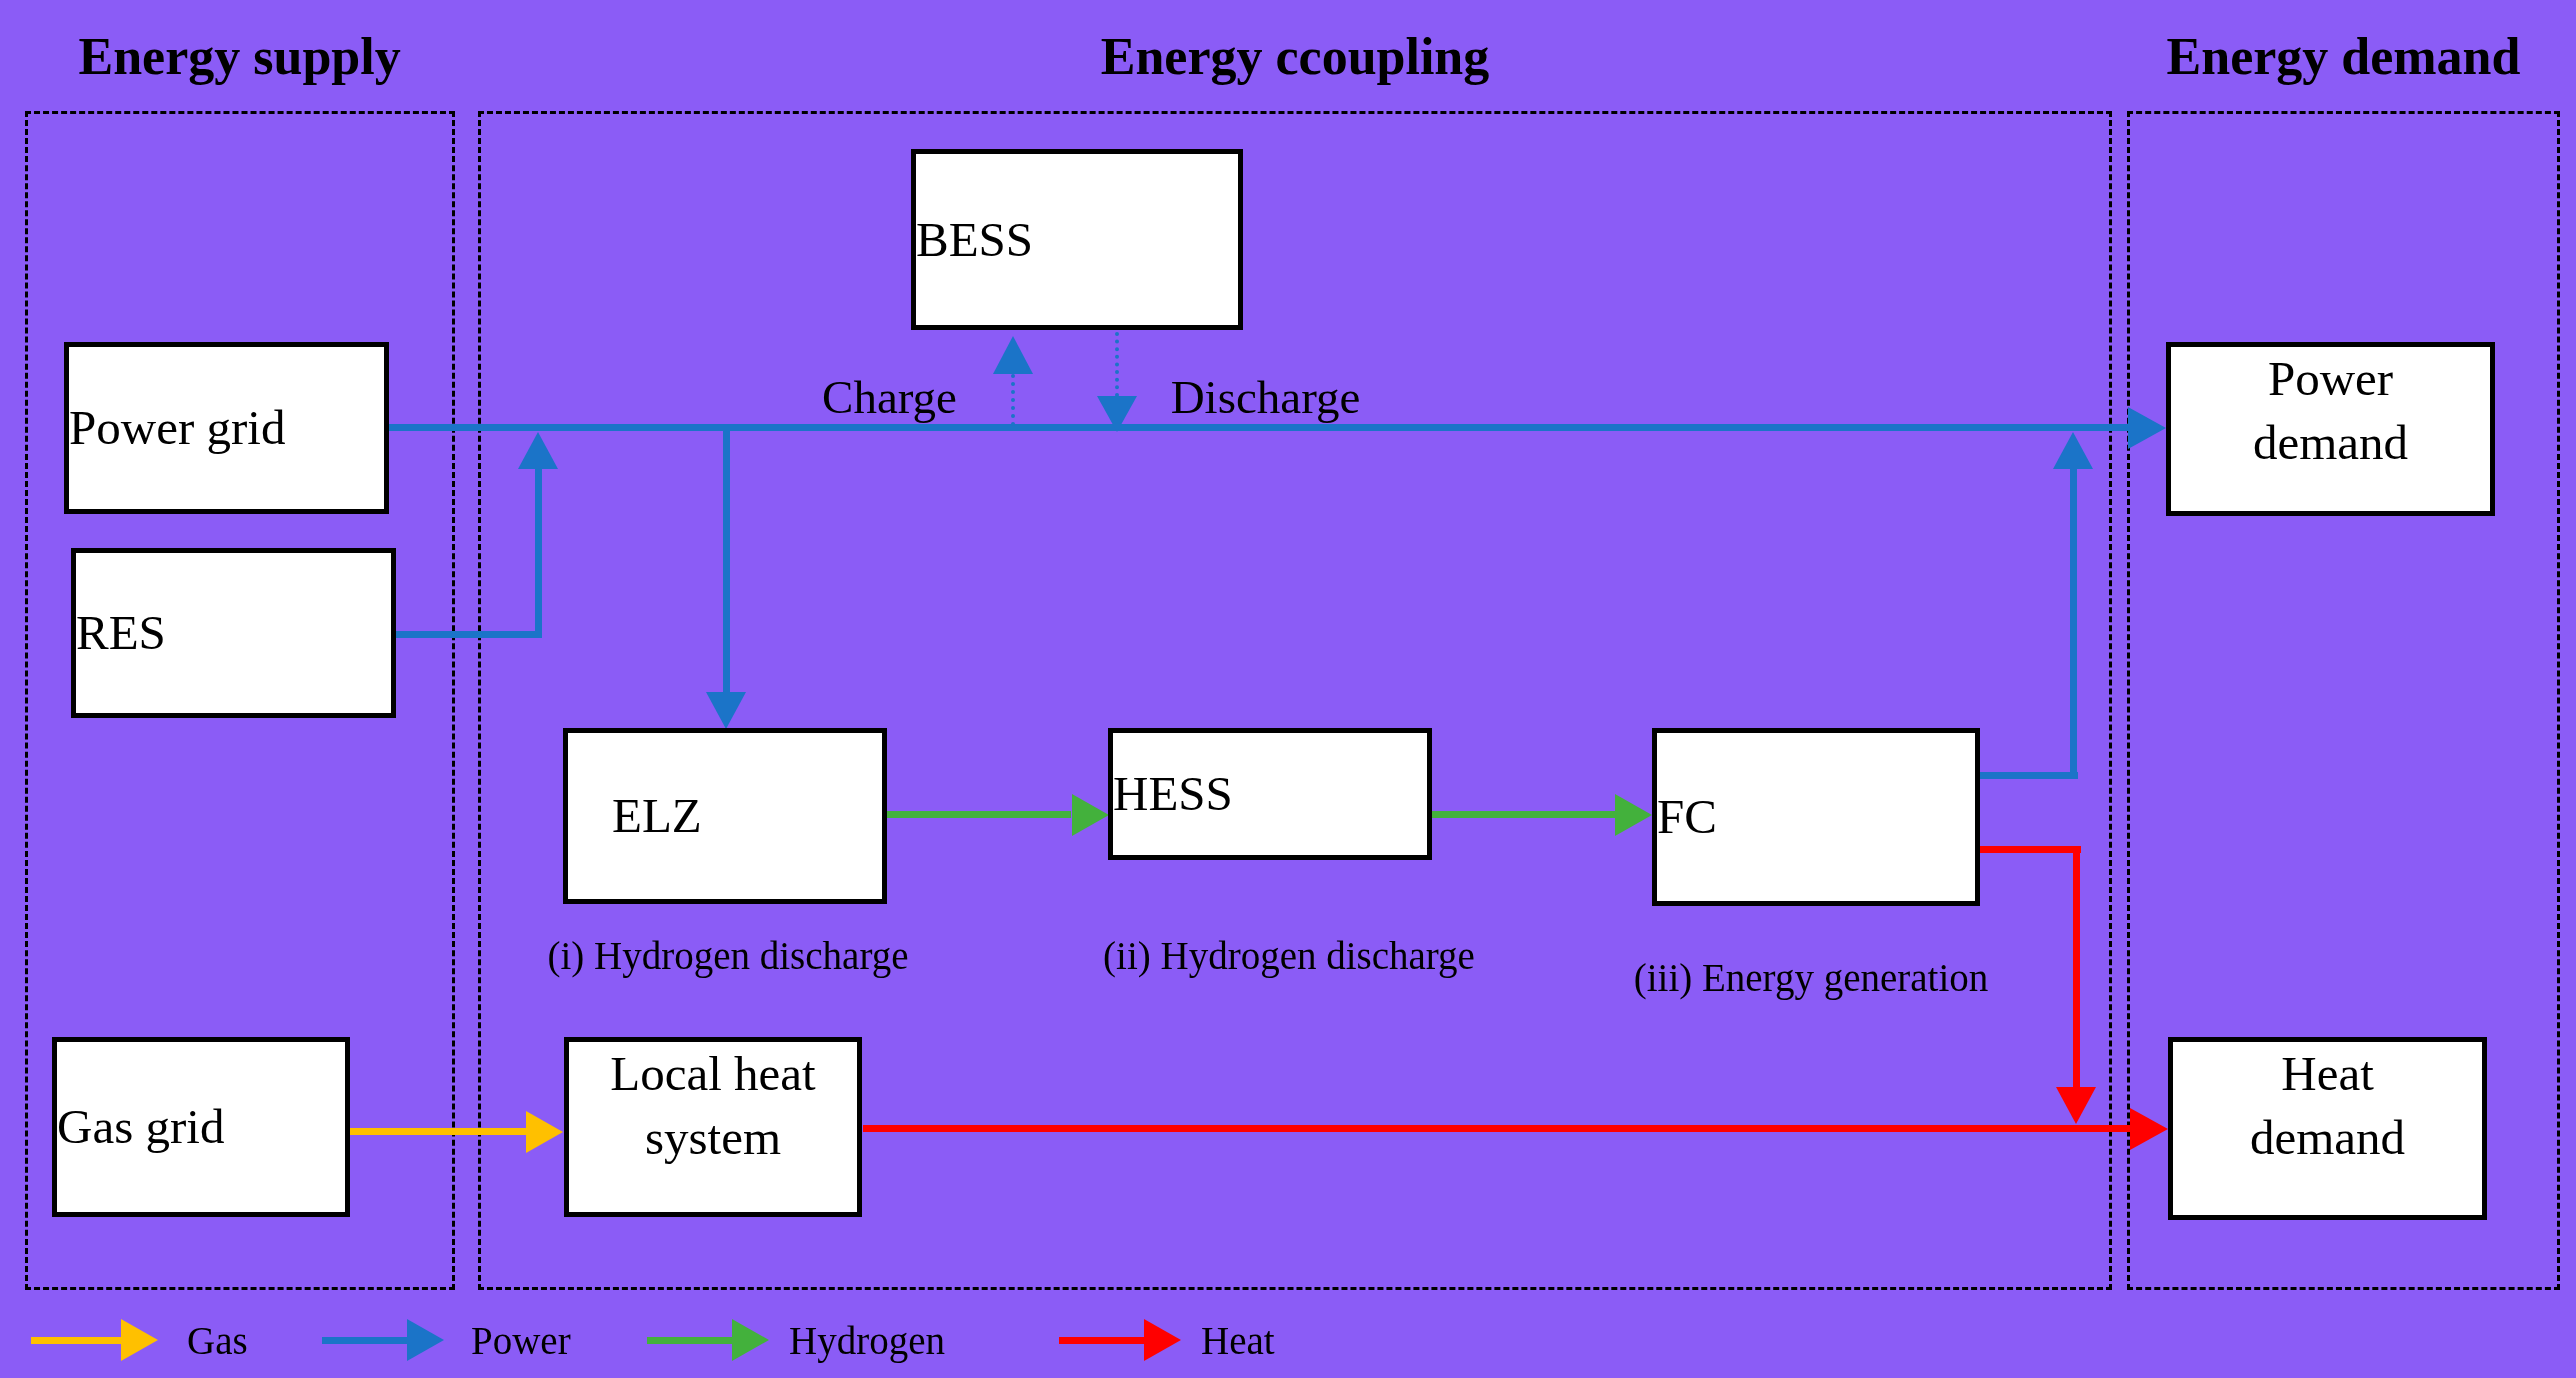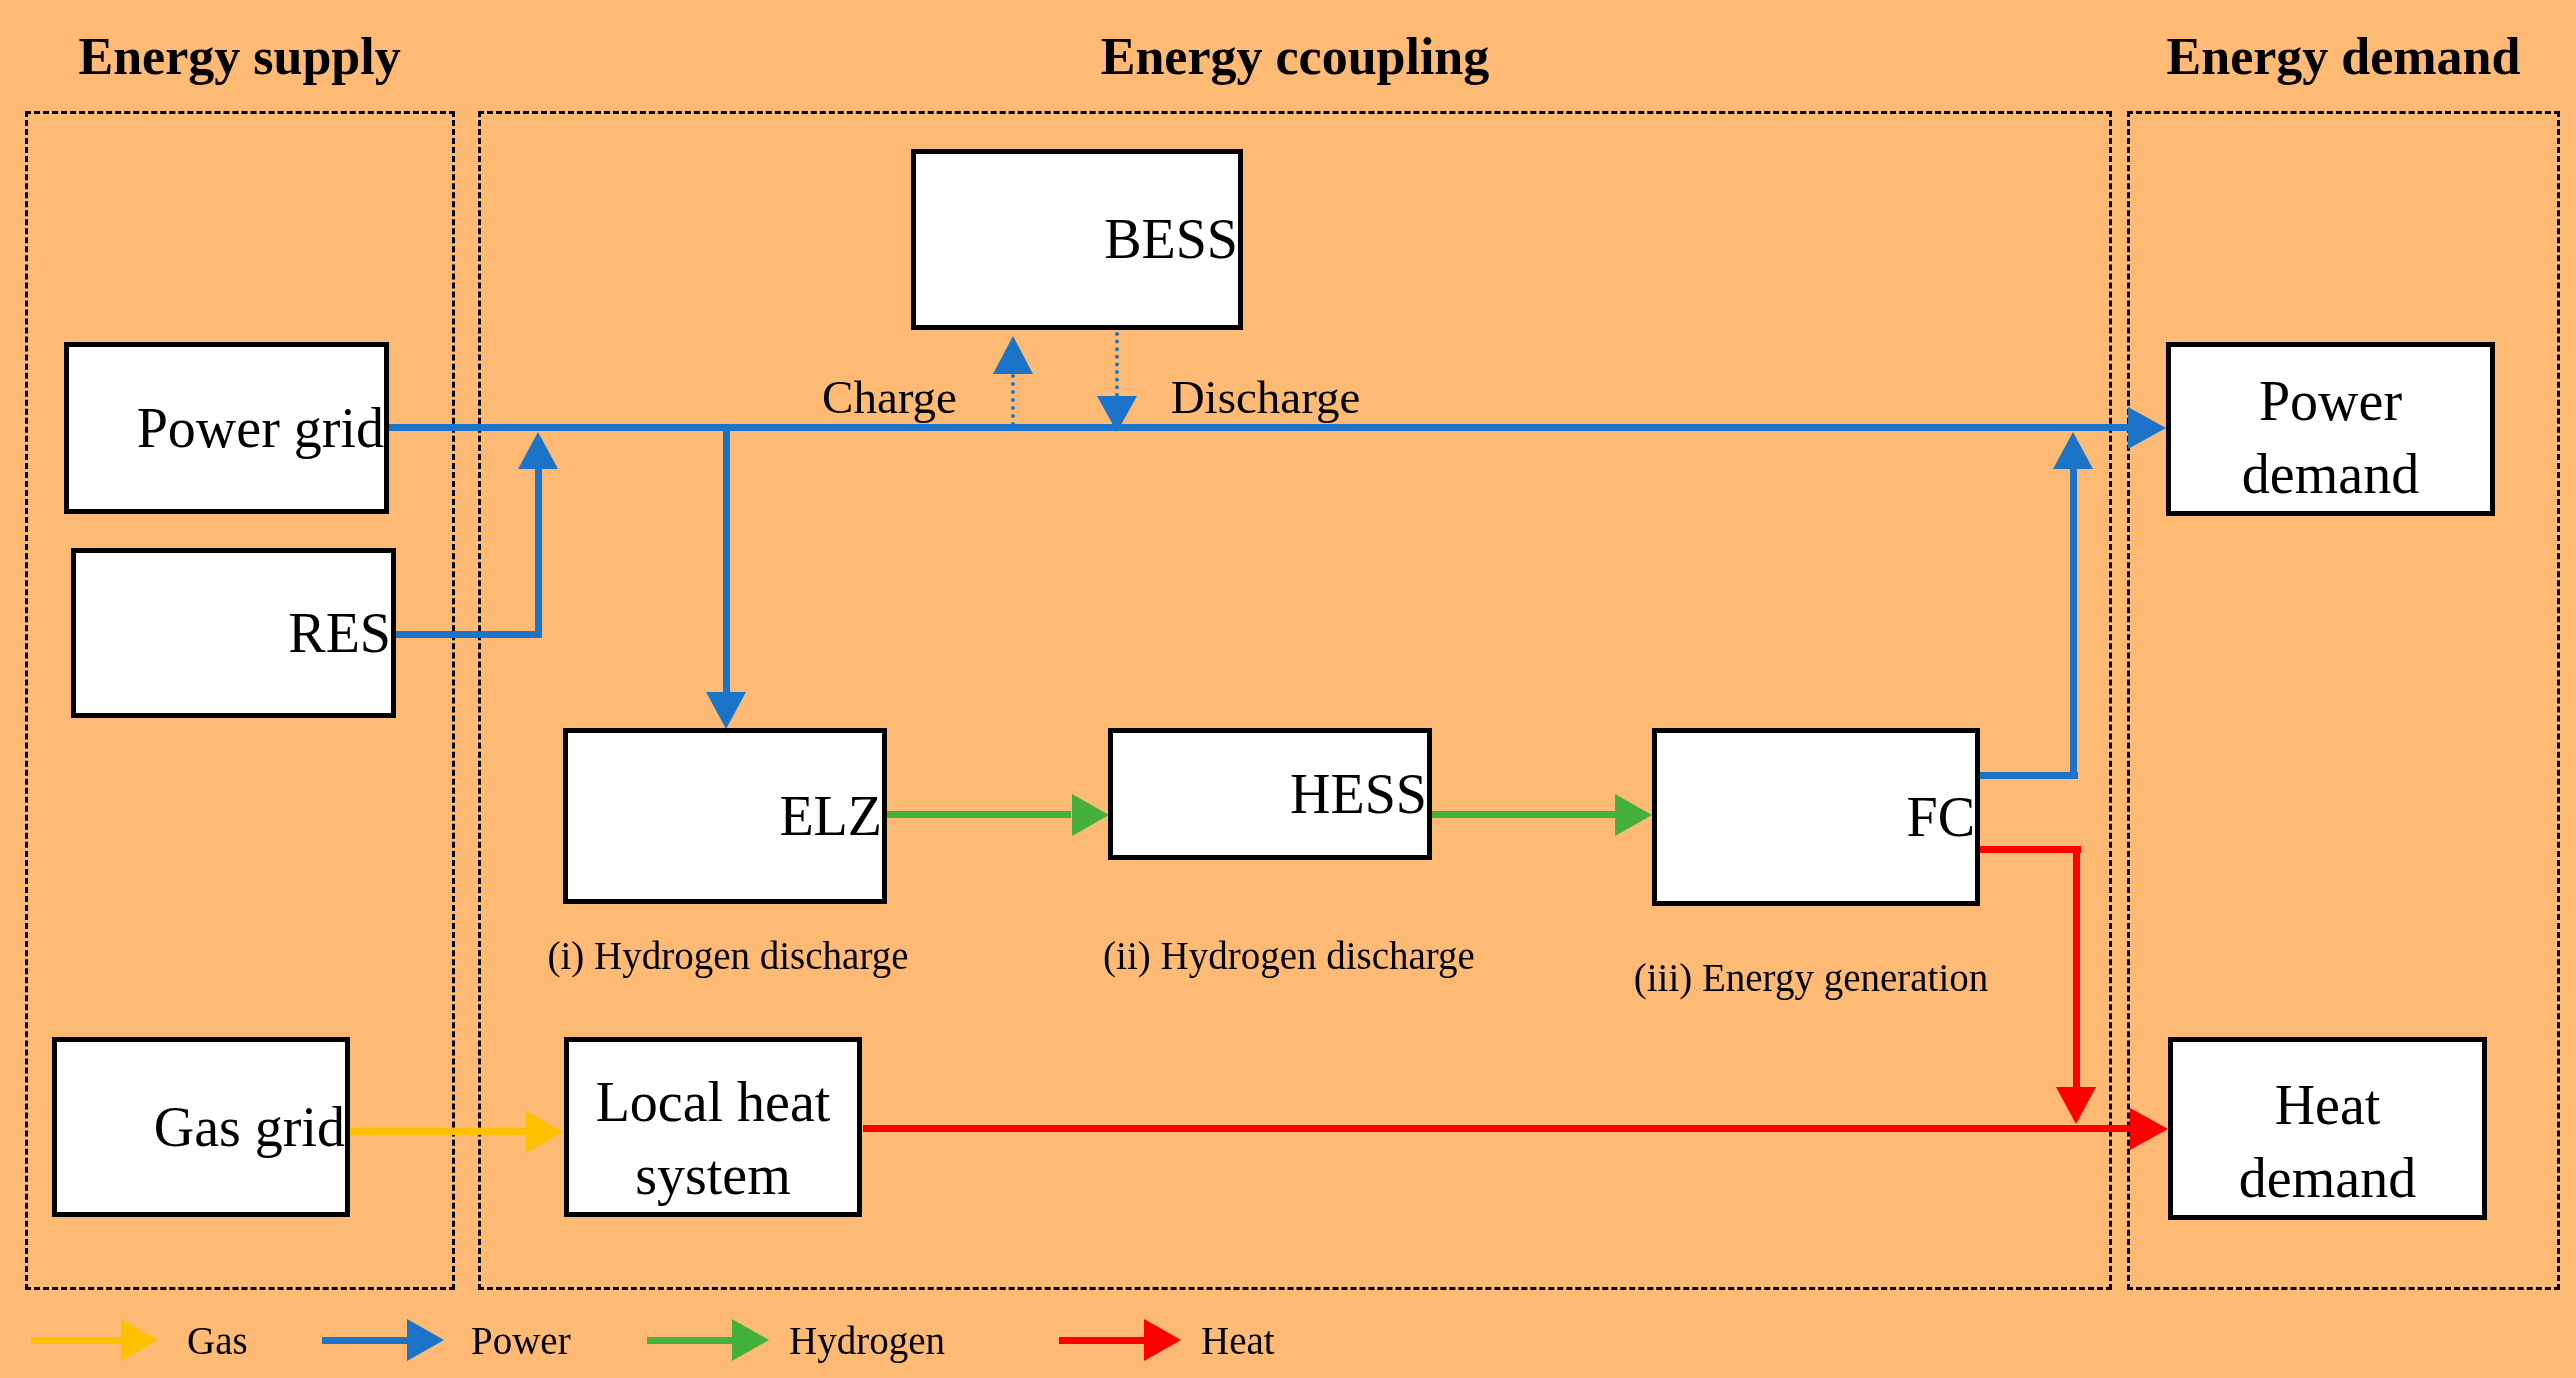--- a/index.html
+++ b/index.html
@@ -1,19 +1,19 @@
 <!DOCTYPE html>
 <html style="font-size:9.8px"><head>
 <meta charset="utf-8">
 <style>
   html,body{margin:0;padding:0;background:#ffffff;}
   #diagram{
     position:relative;
     width:2576px;height:1379px;
-    background:#fdba74;
+    background:#8b5cf6;
     font-family:"Liberation Serif", serif;
     overflow:hidden;
   }
   .section{
     position:absolute;
     border:3.7px dashed #000;
     box-sizing:border-box;
     background:transparent;
     z-index:1;
   }
@@ -27,23 +27,23 @@
     z-index:5;
     white-space:nowrap;
   }
   .node{
     position:absolute;
     border:5.5px solid #000;
     box-sizing:border-box;
     background:#fff;
     display:flex;
     align-items:center;
-    justify-content:flex-end;
+    justify-content:flex-start;
     text-align:center;
-    font-size:56px;
+    font-size:49px;
     line-height:1.3;
     color:#000;
     z-index:3;
   }
   .seg{position:absolute;z-index:2;}
   .seg.dotted{background:transparent !important;}
   .arrowhead{position:absolute;width:0;height:0;z-index:2;}
   .annotation{
     position:absolute;
     text-align:center;

